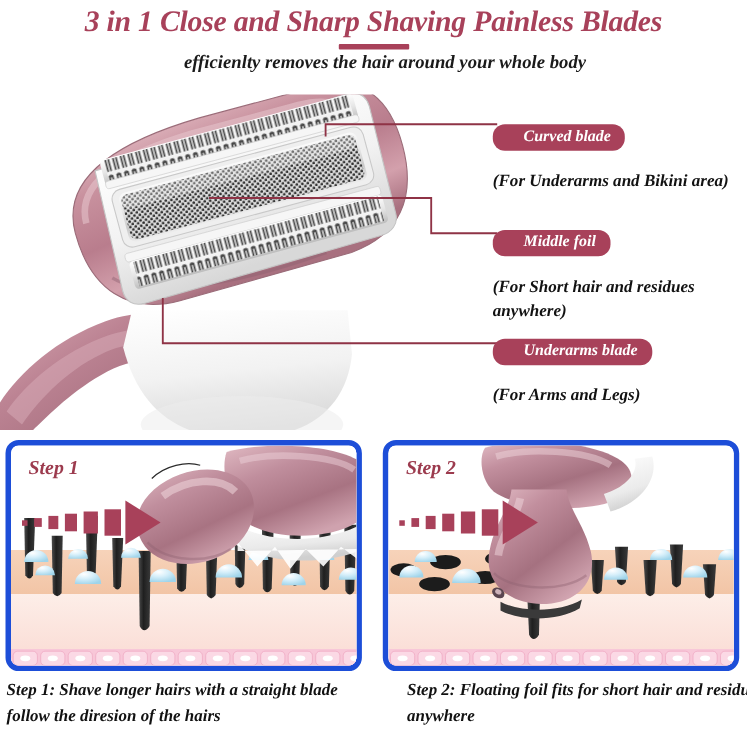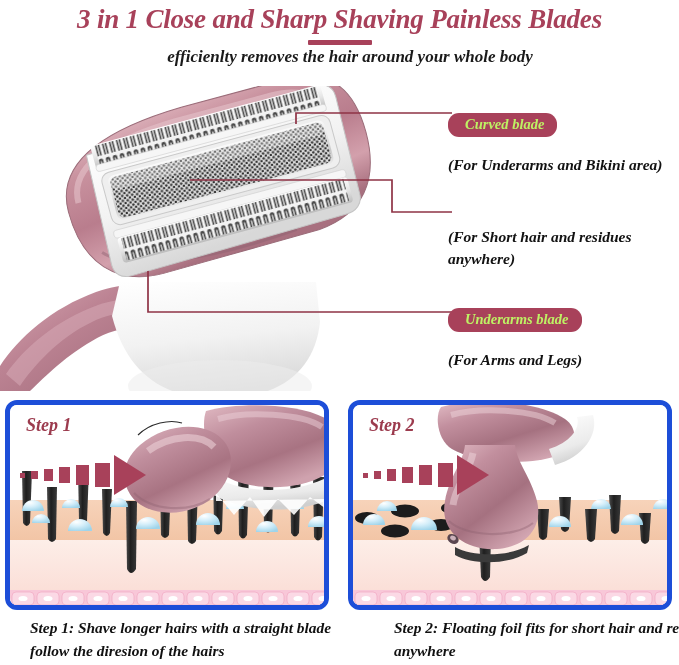--- a/index.html
+++ b/index.html
@@ -30,23 +30,23 @@
   }
 
   
   .hero { position: absolute; top: 86px; left: 0; width: 679px; height: 305px; }
   .hero svg { display:block; }
 
   
   .callout { position: absolute; }
   .badge {
     display: inline-block;
-    background: #a8415a; color: #bef264;
+    background: #a8415a; color: #ffffff;
     font-size: 14.5px; font-weight: bold; font-style: italic;
-    padding: 3px 13px 4px 17px;
+    padding: 3px 13px 4px 28px;
     border-radius: 11px;
     white-space: nowrap;
     line-height: 1.15;
   }
   .sub {
     font-size: 15.5px; font-style: italic; font-weight: bold;
     color: #121212; line-height: 1.42; margin-top: 17px;
     max-width: 238px;
   }
   .c1 { top: 113px; left: 448px; }
@@ -69,21 +69,21 @@
   .step-label {
     position: absolute; top: 10px; left: 16px;
     font-size: 18px; font-style: italic; font-weight: bold;
     color: #9c3b4e; z-index: 5;
   }
 
   
   .caption {
     position: absolute; top: 616px;
     font-size: 15.4px; font-style: italic; font-weight: bold;
-    color: #111; line-height: 1.5; width: 330px; margin-left: 24px;
+    color: #111; line-height: 1.5; width: 330px;
   }
   .caption.left  { left: 6px; }
   .caption.right { left: 370px; }
 </style>
 </head>
 <body>
 
 <div class="page">
 
   <div class="title">3 in 1 Close and Sharp Shaving Painless Blades</div>
@@ -185,20 +185,21 @@
       </g>
     </svg>
   </div>
 
   <div class="callout c1">
     <span class="badge">Curved blade</span>
     <div class="sub">(For Underarms and Bikini area)</div>
   </div>
 
   <div class="callout c2">
+    <span class="badge">Middle foil</span>
     <div class="sub">(For Short hair and residues anywhere)</div>
   </div>
 
   <div class="callout c3">
     <span class="badge">Underarms blade</span>
     <div class="sub">(For Arms and Legs)</div>
   </div>
 
   <div class="panel left">
     <svg width="320" height="206" viewBox="0 0 320 206" xmlns="http://www.w3.org/2000/svg">

